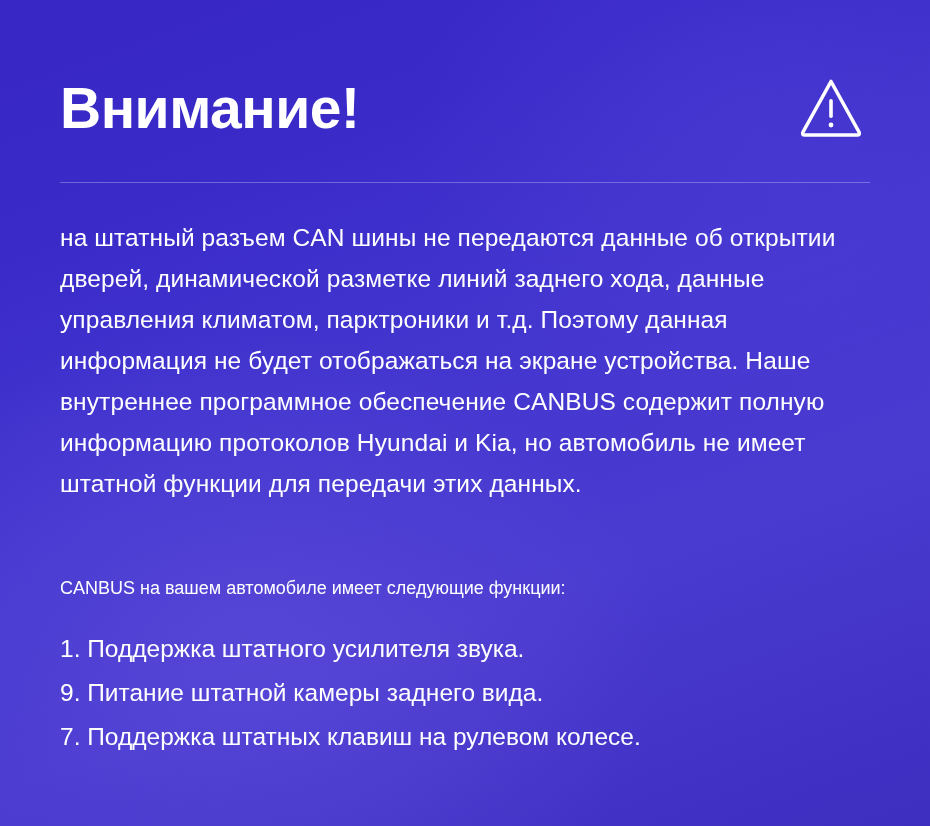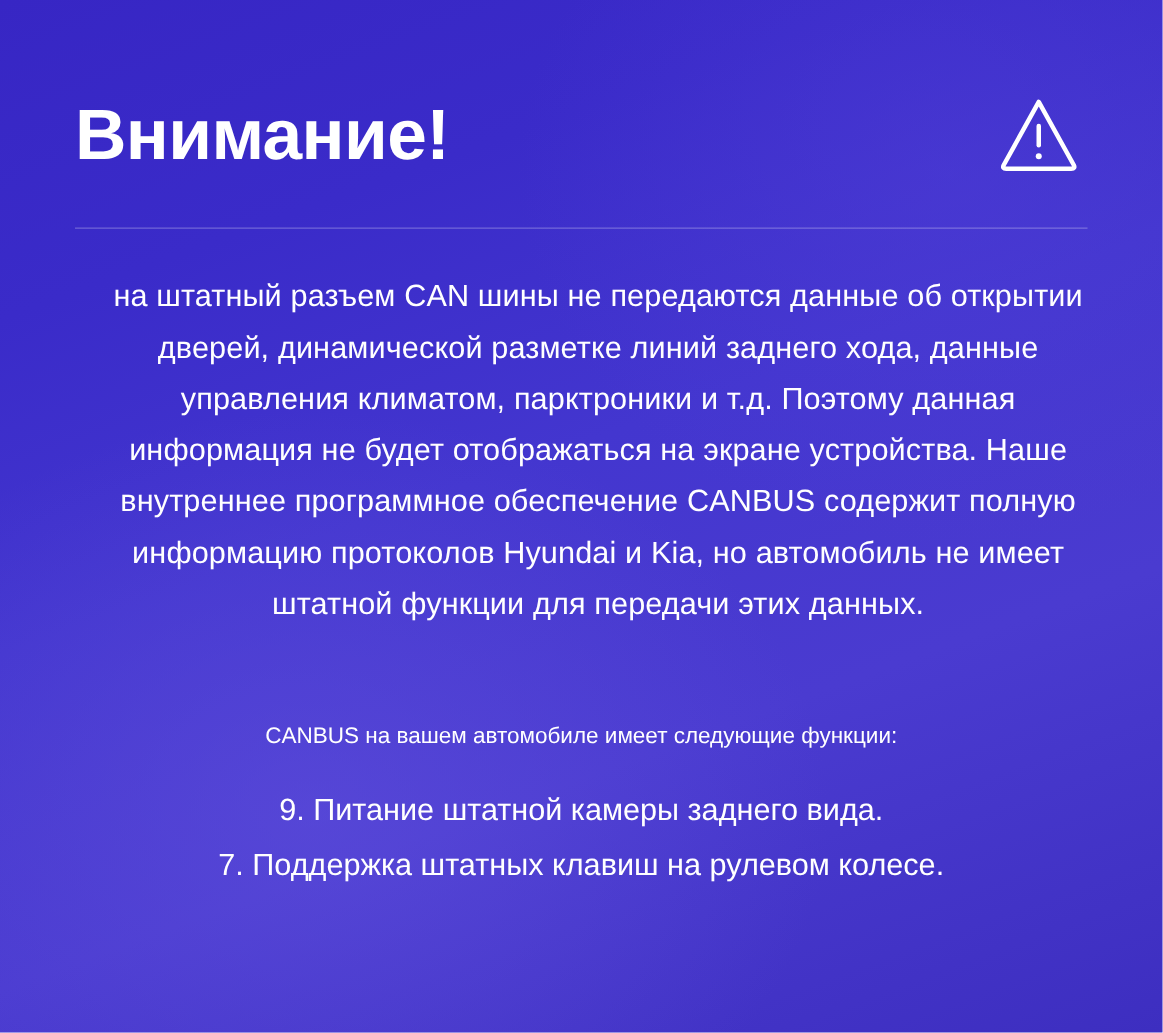--- a/index.html
+++ b/index.html
@@ -39,21 +39,20 @@
     top: -160px;
     width: 700px;
     height: 600px;
     background: radial-gradient(ellipse at center, rgba(80,62,215,0.45) 0%, rgba(60,44,200,0.0) 70%);
     pointer-events: none;
   }
   .inner {
     position: relative;
     z-index: 2;
     padding: 56px 60px 0 60px;
-    text-align: center;
   }
   .header {
     display: flex;
     align-items: center;
     justify-content: space-between;
     height: 104px;
   }
   .title {
     font-size: 57px;
     font-weight: bold;
@@ -75,21 +74,20 @@
     margin: 22px 0 0 0;
   }
   .body-text {
     margin-top: 34px;
     font-size: 24.5px;
     line-height: 41px;
     color: #ffffff;
     font-weight: 500;
     max-width: 818px;
     letter-spacing: 0.1px;
-    margin-left: 27px;
   }
   .list-intro {
     margin-top: 64px;
     font-size: 18px;
     line-height: 41px;
     color: #ffffff;
     font-weight: 500;
   }
   .list {
     list-style: none;
@@ -120,18 +118,19 @@
       </span>
     </div>
 
     <div class="divider"></div>
 
     <p class="body-text">на штатный разъем CAN шины не передаются данные об открытии дверей, динамической разметке линий заднего хода, данные управления климатом, парктроники и т.д. Поэтому данная информация не будет отображаться на экране устройства. Наше внутреннее программное обеспечение CANBUS содержит полную информацию протоколов Hyundai и Kia, но автомобиль не имеет штатной функции для передачи этих данных.</p>
 
     <p class="list-intro">CANBUS на вашем автомобиле имеет следующие функции:</p>
 
     <ul class="list">
+      <li>1. Поддержка штатного усилителя звука.</li>
       <li>9. Питание штатной камеры заднего вида.</li>
       <li>7. Поддержка штатных клавиш на рулевом колесе.</li>
     </ul>
 
   </div>
 </div>
 
 </body></html>

